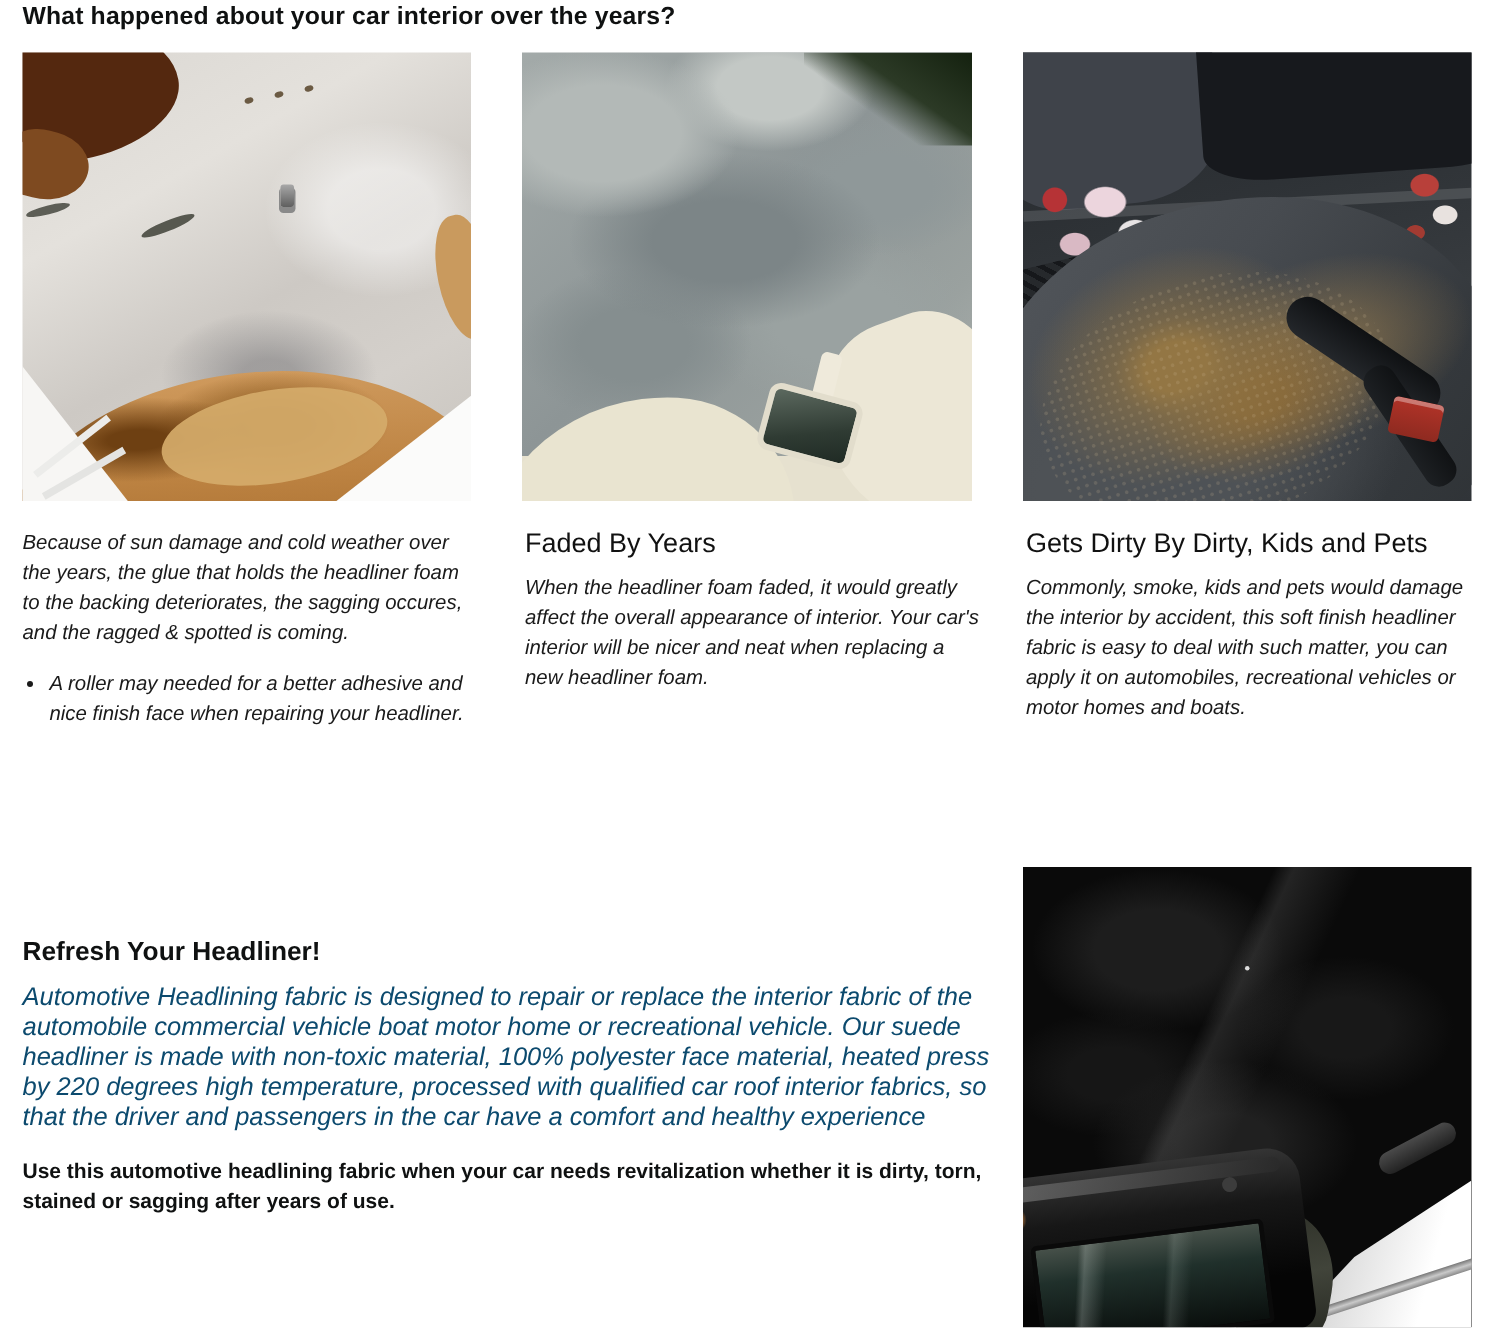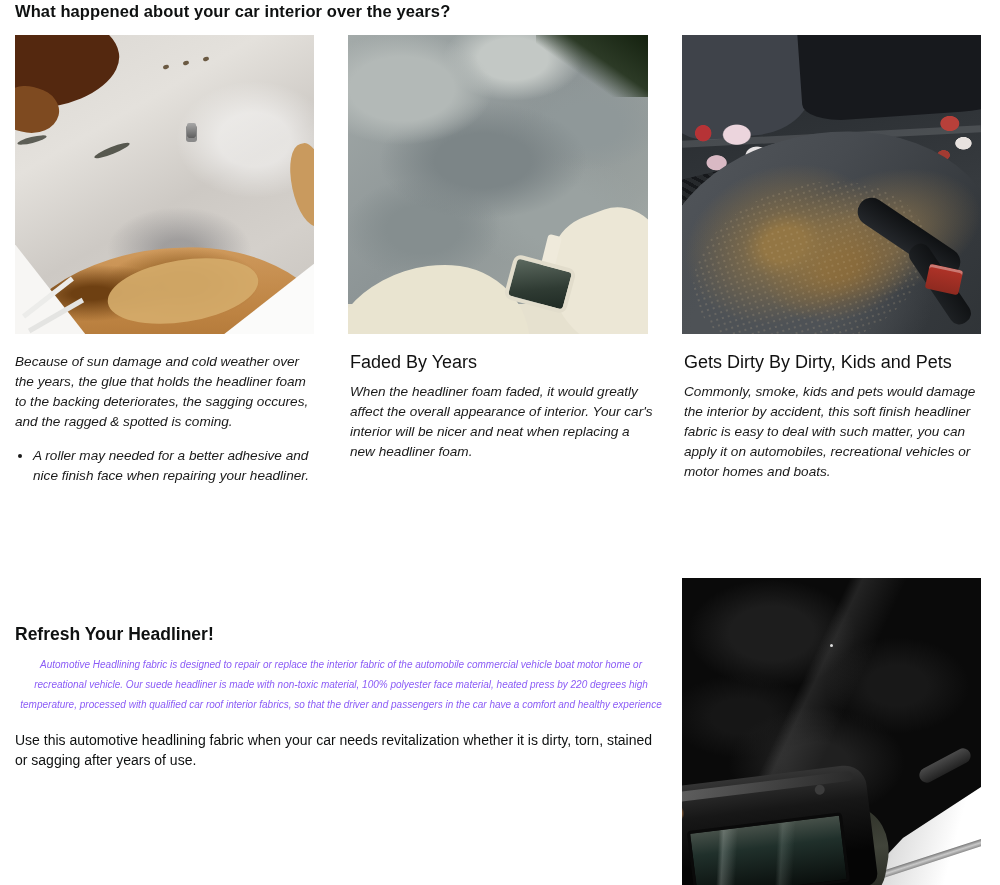--- a/index.html
+++ b/index.html
@@ -12,22 +12,22 @@
     position:absolute;left:15px;top:2px;margin:0;
     font-size:16.5px;font-weight:700;color:#0f1111;letter-spacing:.1px;text-align:right;
   }
   .col-text{position:absolute;top:352px;}
   .col-heading{margin:0 0 9px 0;font-size:18px;font-weight:400;color:#111;}
   .col-body{margin:0;font-size:13.6px;font-style:italic;line-height:20px;color:#1a1a1a;}
   .col-bullets{margin:14px 0 0 2px;padding-left:16px;}
   .col-bullets li{font-size:13.6px;font-style:italic;line-height:20px;color:#1a1a1a;}
   .refresh{position:absolute;left:15px;top:624px;width:652px;}
   .refresh-heading{margin:0 0 10px 0;font-size:17.5px;font-weight:700;color:#0f1111;}
-  .refresh-body{margin:0 0 15px 0;font-size:10px;font-style:italic;line-height:20px;color:#8b5cf6;text-align:center;}
-  .refresh-emphasis{margin:0;font-size:14px;font-weight:400;line-height:20px;color:#0f1111;}
+  .refresh-body{margin:0 0 15px 0;font-size:17px;font-style:italic;line-height:20px;color:#0c4a6e;}
+  .refresh-emphasis{margin:0;font-size:14px;font-weight:700;line-height:20px;color:#0f1111;}
 
   
   .photo{position:absolute;overflow:hidden;}
   .photo *{position:absolute;}
   #photo1{left:15px;top:35px;width:299px;height:299px;
     background:
       radial-gradient(ellipse 150px 90px at 55% 72%, rgba(95,95,100,.42) 0 12%, rgba(95,95,100,0) 48%),
       radial-gradient(ellipse 120px 90px at 80% 35%, rgba(255,255,255,.5) 0 30%, rgba(255,255,255,0) 65%),
       linear-gradient(150deg,#dad7d2 0%,#e4e1dc 30%,#cdc9c4 55%,#d4d0cb 75%,#c6c2bc 100%);
   }

